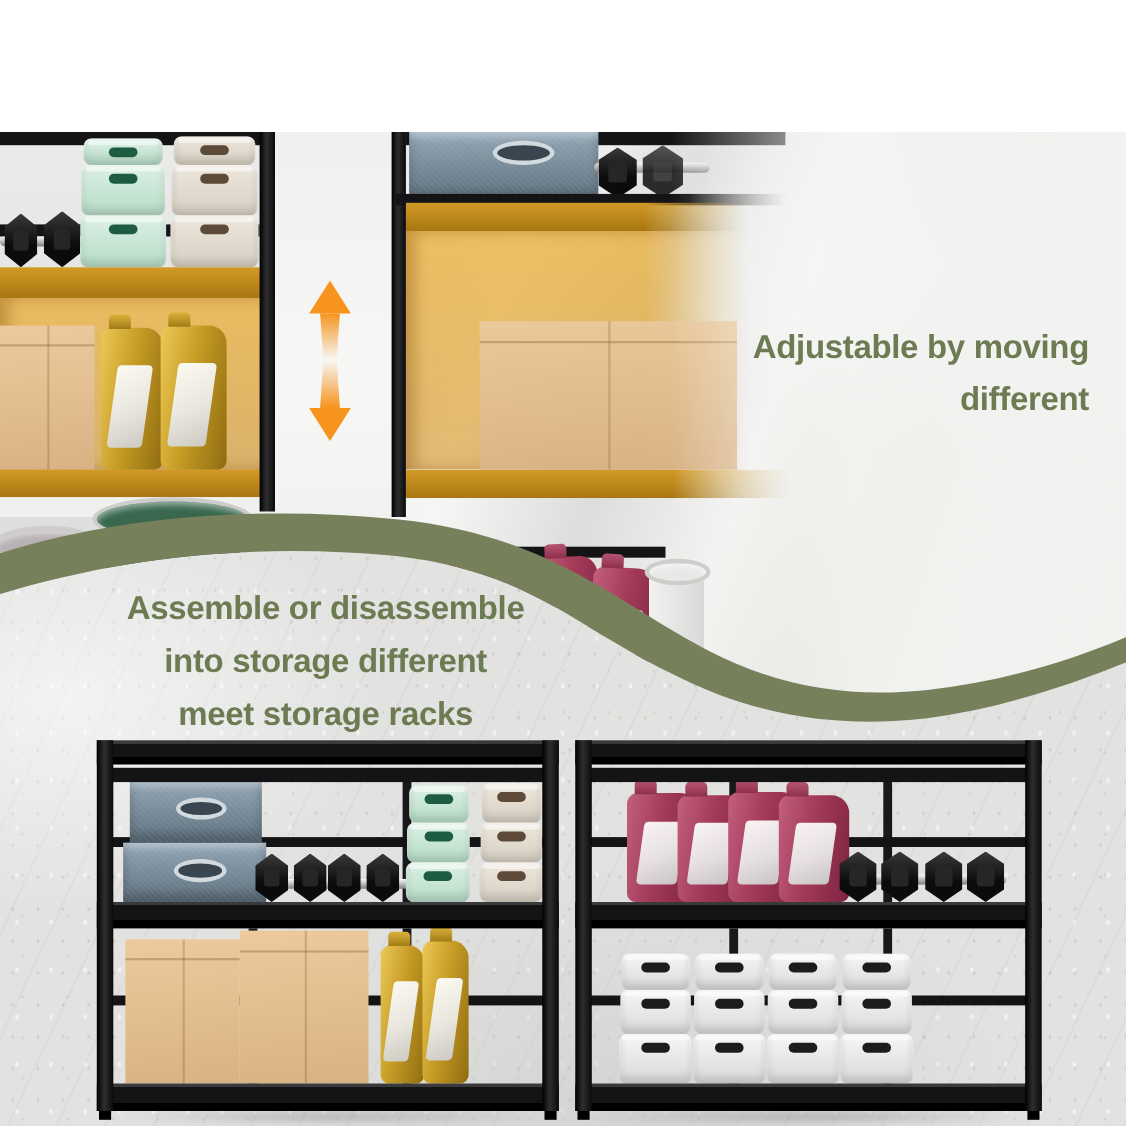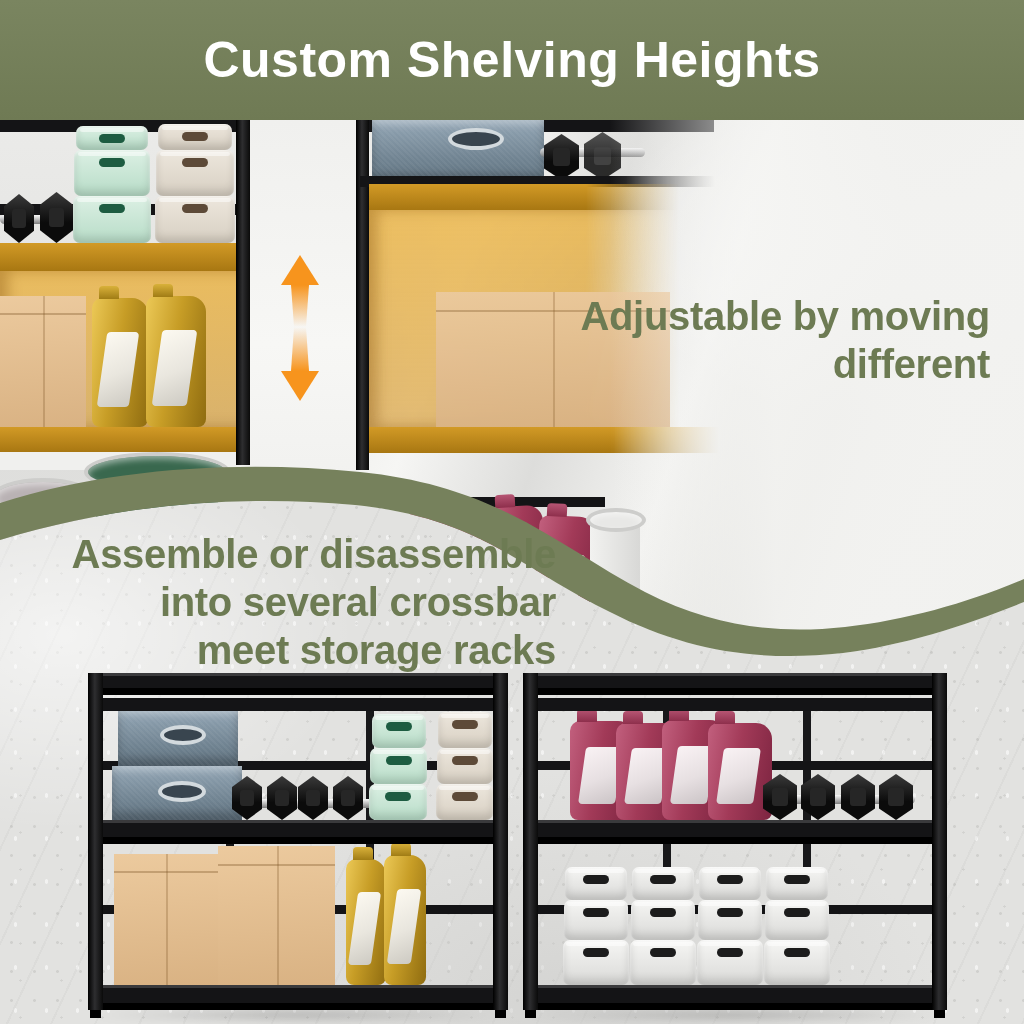--- a/index.html
+++ b/index.html
@@ -73,21 +73,21 @@
 
   
   .amber-bar{background:linear-gradient(#d29a26,#a87712);}
   .amber-fill{background:linear-gradient(180deg,rgba(235,178,62,.80),rgba(213,150,38,.62));
               box-shadow:inset 8px 0 14px rgba(120,70,0,.35);}
 
   
   .lid{border-radius:50%;border:4px solid #cdcdcb;box-shadow:inset 0 3px 6px rgba(255,255,255,.5);}
 
   
-  .callout{font-weight:800;color:#6d7b53;font-size:40px;line-height:48px;letter-spacing:-.3px;}
+  .callout{font-weight:800;color:#6d7b53;font-size:30px;line-height:48px;letter-spacing:-.3px;}
   .callout span{display:block;}
 
   
   .concrete{left:0;top:0;width:1024px;height:1024px;z-index:2;
     clip-path:path('M0,540 C115,505 235,494 355,505 C480,518 520,568 610,612 C688,652 762,662 843,653 C905,645 967,625 1024,602 L1024,1024 L0,1024 Z');
     background-color:#e2e2e0;
     background-image:
       radial-gradient(ellipse 420px 280px at 6% 62%,rgba(255,255,255,.6),transparent 70%),
       radial-gradient(ellipse 520px 320px at 55% 98%,rgba(201,201,199,.55),transparent 72%),
       repeating-linear-gradient(115deg,transparent 0 38px,rgba(120,120,118,.06) 38px 40px),
@@ -229,23 +229,23 @@
       <span>different</span>
     </div>
   </div>
 
   <div class="abs concrete"></div>
 
   <svg class="abs" style="left:0;top:0;z-index:3" width="1024" height="1024" viewBox="0 0 1024 1024">
     <path d="M0,503 C110,468 240,460 360,472 C500,486 560,548 645,592 C715,628 780,634 845,627 C908,620 970,602 1024,579 L1024,602 C967,625 905,645 843,653 C762,662 688,652 610,612 C520,568 480,518 355,505 C235,494 115,505 0,540 Z" fill="#76815C"></path>
   </svg>
 
-  <div class="abs callout bottom-text" style="left:36px;top:530px;width:520px;text-align:right">
+  <div class="abs callout bottom-text" style="left:36px;top:530px;width:520px;text-align:center">
     <span>Assemble or disassemble</span>
-    <span>into several crossbar</span>
+    <span>into storage different</span>
     <span>meet storage racks</span>
   </div>
 
   <div class="abs rackshadow" style="left:84px;top:1010px;width:430px;height:10px;z-index:3"></div>
   <div class="abs rackshadow" style="left:519px;top:1010px;width:432px;height:10px;z-index:3"></div>
 
   <div class="rack" style="left:88px;width:420px">
     <div class="abs backpost" style="left:138px;top:37px;width:8px;height:110px"></div>
     <div class="abs backpost" style="left:278px;top:37px;width:8px;height:110px"></div>
     <div class="abs backpost" style="left:138px;top:171px;width:8px;height:141px"></div>
@@ -395,17 +395,14 @@
     <div class="abs deck" style="left:0;top:0;width:424px;height:22px"></div>
     <div class="abs thinbar" style="left:8px;top:25px;width:408px;height:13px"></div>
     <div class="abs deck" style="left:0;top:147px;width:424px;height:24px"></div>
     <div class="abs deck" style="left:0;top:312px;width:424px;height:25px"></div>
     <div class="abs post" style="left:0;top:0;width:15px;height:337px"></div>
     <div class="abs post" style="left:409px;top:0;width:15px;height:337px"></div>
     <div class="abs foot" style="left:2px;top:337px;width:11px;height:8px"></div>
     <div class="abs foot" style="left:411px;top:337px;width:11px;height:8px"></div>
   </div>
 
-  <div class="abs banner">
-    <h1>Custom Shelving Heights</h1>
-  </div>
 
 </div>
 
 </body></html>

